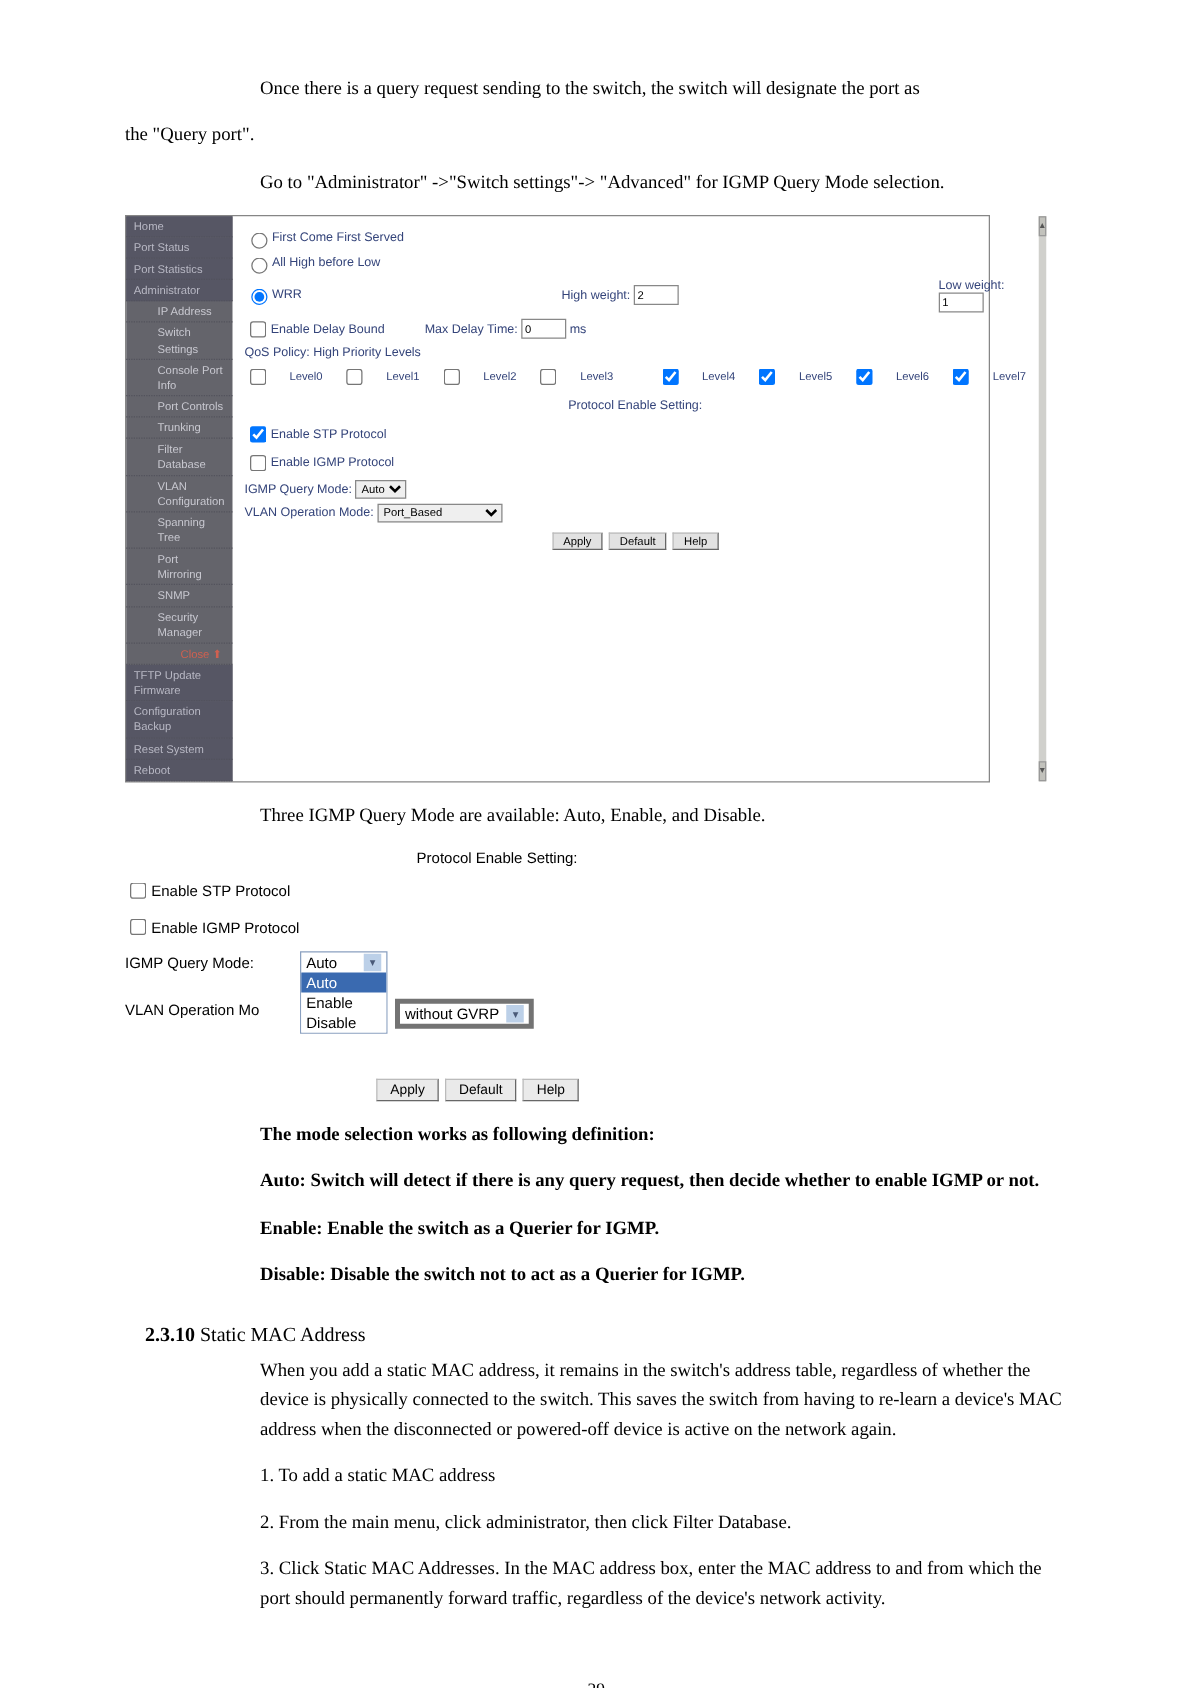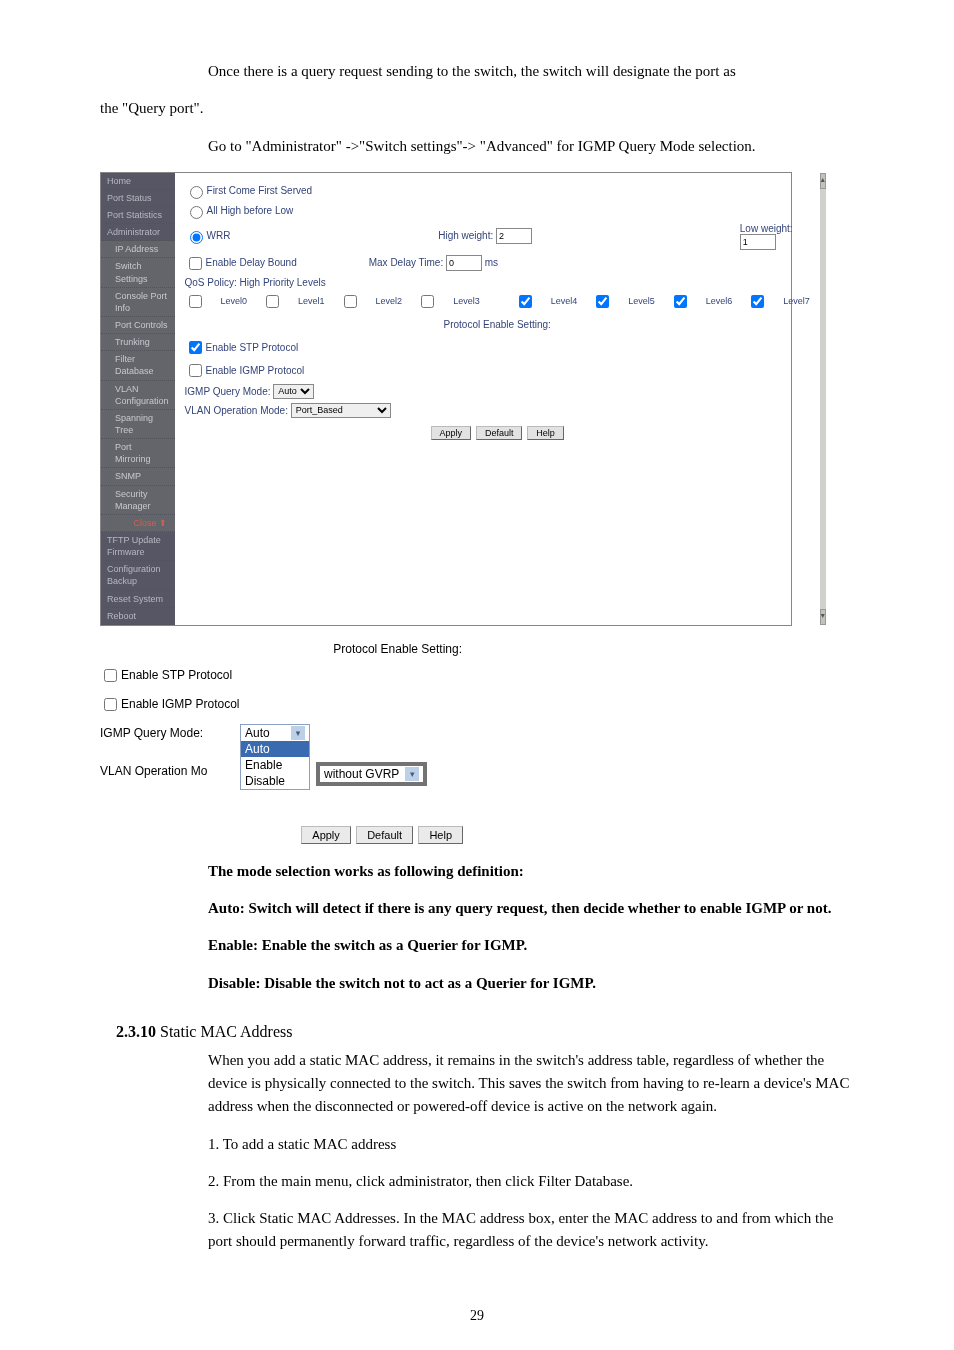--- a/index.html
+++ b/index.html
@@ -6,21 +6,21 @@
 .page{padding:60px 100px 40px}
 .txt{font-size:15px;line-height:1.55;margin:0 0 14px}
 .txt.indent{margin-left:108px}
 .small-indent{margin-left:0}
 .sect{font-size:16px;margin:28px 16px 8px}
 .shot{margin:8px 0 16px;display:flex;}
 .shot1{width:690px;border:1px solid #868686;background:#fff;display:flex;font-family:Arial,sans-serif}
 .side{width:155px;background:#64646b;color:#c8c8d0;font-size:9px;line-height:1.35}
 .side div{padding:2px 6px;border-bottom:1px dotted #52525c}
 .side .grp{background:#565664;color:#b8b8c4}
-.side .sub{padding-left:14px}
+.side .sub{padding-left:25px}
 .side .close{color:#d06050;text-align:right;padding-right:8px}
 .main1{flex:1;padding:6px 10px;font-size:10px;color:#34447a;position:relative}
 .main1 .row{display:flex;align-items:center;margin:4px 0}
 .main1 input[type=text]{width:30px;height:12px;font-size:9px;border:1px solid #888}
 .main1 input[type=radio],.main1 input[type=checkbox]{margin-right:4px;vertical-align:middle}
 .main1 select{font-size:9px;height:15px;border:1px solid #888}
 .main1 .pes{text-align:center;margin:8px 0;color:#34447a}
 .btnbar{text-align:center;margin-top:8px}
 .btnbar button{font-size:9px;padding:1px 8px;background:#e2e2e2;border:1px outset #bbb;margin:0 1px}
 .sbar{width:15px;background:#d0d0cc;display:flex;flex-direction:column;justify-content:space-between}
@@ -85,21 +85,21 @@
           </div>
     <div class="row">
             <input type="radio" style="">
             <span>All High before Low</span>
           </div>
     <div class="row" style="justify-content:space-between">
       <span><input type="radio" checked="" style=""><span>WRR</span></span>
       <span><span>High weight:</span> <input type="text" value="2" style=""></span>
       <span style="width:70px"><span>Low weight:</span><br><input type="text" value="1" style=""></span>
     </div>
-    <div class="row" style="gap:72px">
+    <div class="row" style="gap:32px">
       <span><input type="checkbox" style=""><span>Enable Delay Bound</span></span>
       <span><span>Max Delay Time:</span> <input type="text" value="0" style=""> <span>ms</span></span>
     </div>
     <div class="row">QoS Policy: High Priority Levels</div>
     <div class="row" style="flex-wrap:nowrap;gap:15px;font-size:9px">
       <input type="checkbox" style=""><span>Level0</span>
       <input type="checkbox" style=""><span>Level1</span>
       <input type="checkbox" style=""><span>Level2</span>
       <input type="checkbox" style=""><span>Level3</span>
       &nbsp;&nbsp;
@@ -125,20 +125,21 @@
       <button>Help</button>
     </div>
   </div>
   <div class="sbar">
     <div class="sarrow">▴</div>
     <div class="sarrow">▾</div>
   </div>
  </div>
 </div>
 
+<div class="txt indent"><span>Three IGMP Query Mode are available: Auto, Enable, and Disable.</span></div>
 
 <div class="shot">
  <div class="shot2">
   <div class="ttl">Protocol Enable Setting:</div>
   <div class="opt">
           <input type="checkbox" class="ck" style="">
           <span>Enable STP Protocol</span>
         </div>
   <div class="opt">
           <input type="checkbox" class="ck" style="">

